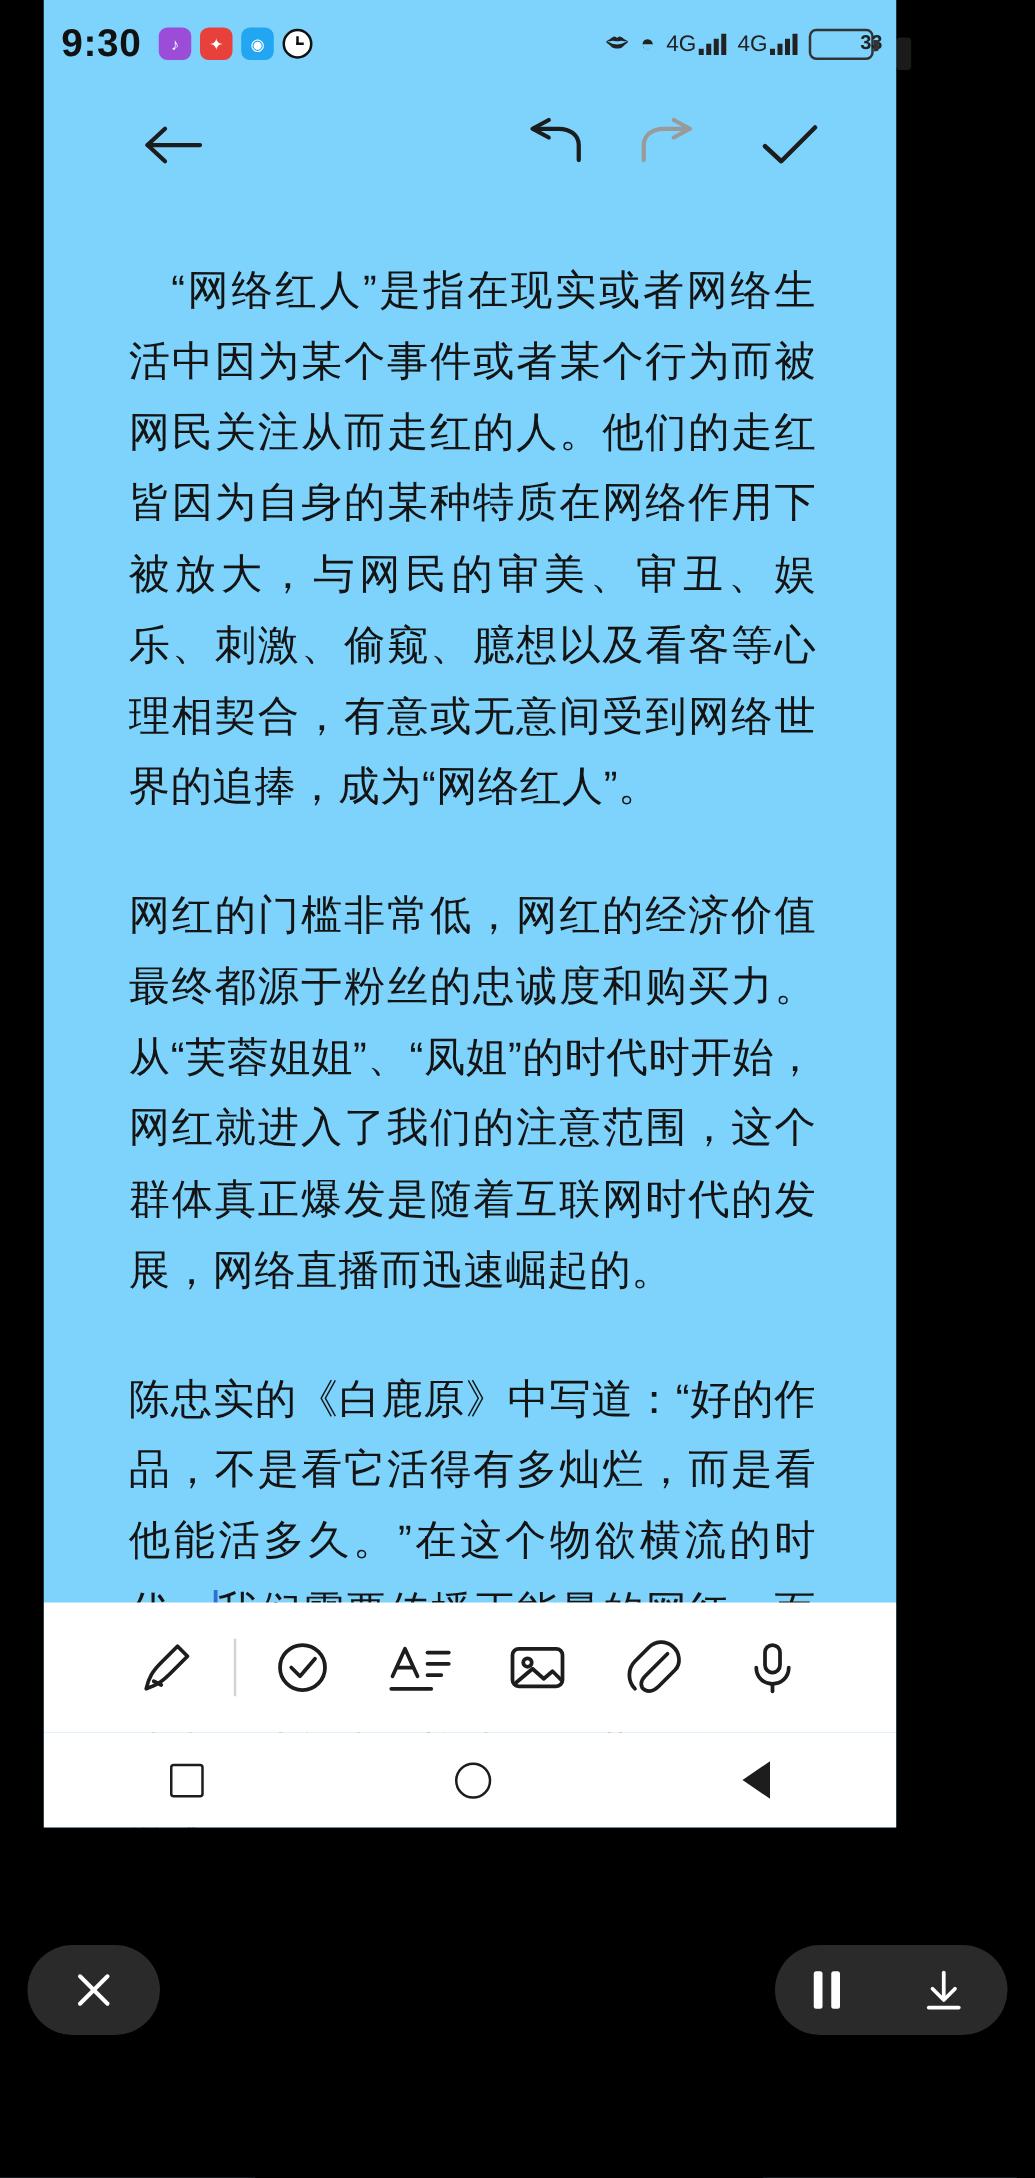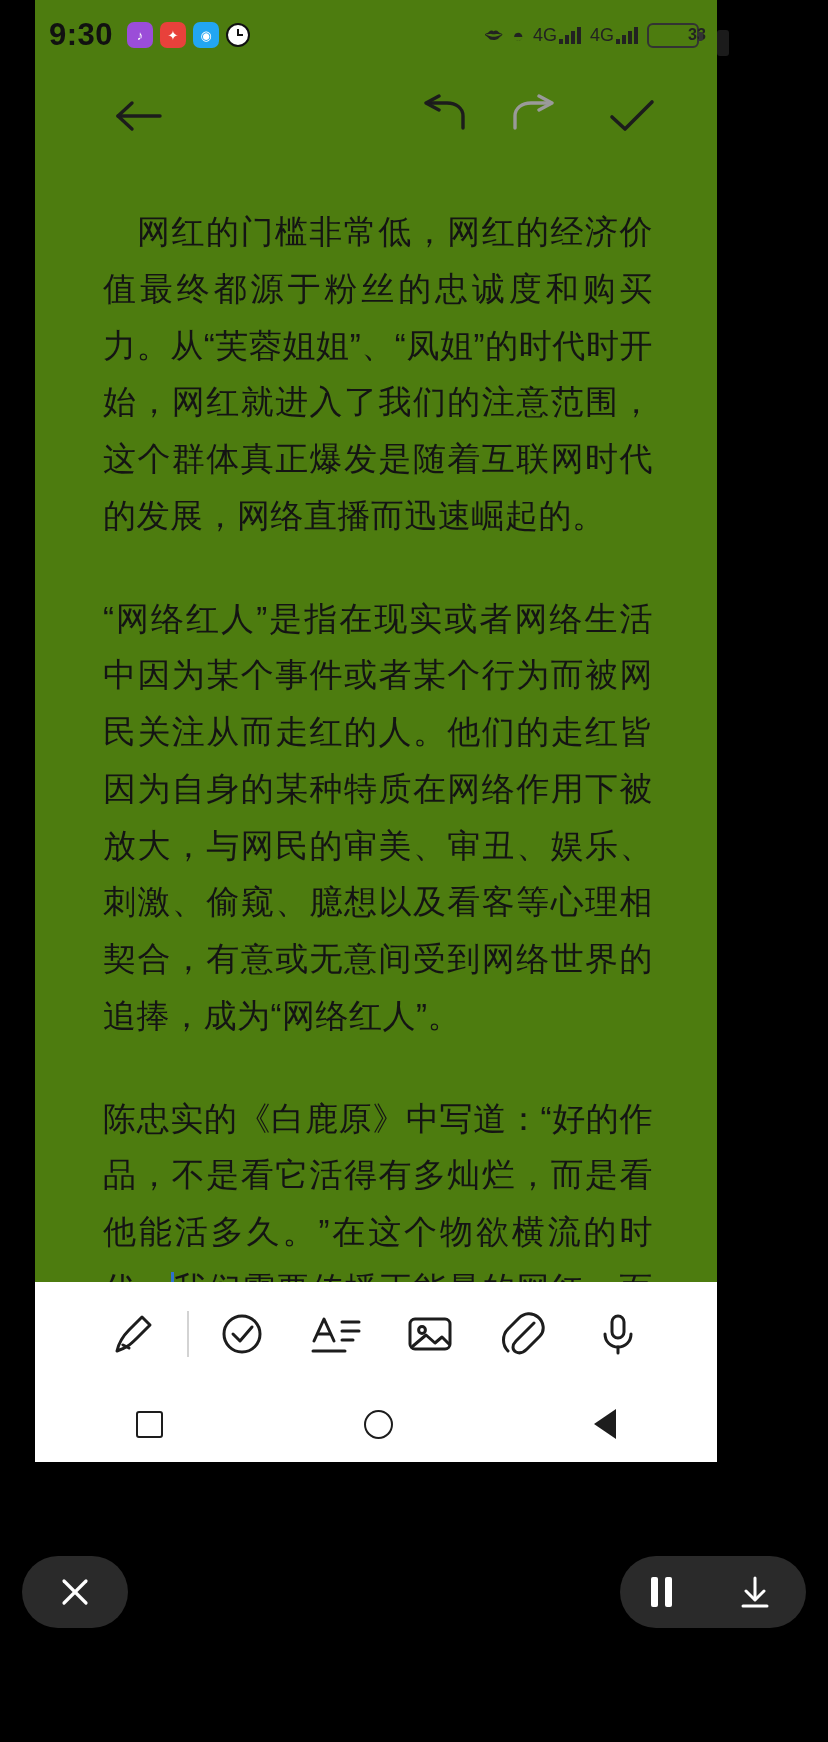--- a/index.html
+++ b/index.html
@@ -11,21 +11,21 @@
   }
   #screen {
     position: relative;
     width: 828px; height: 1742px;
     background: #000;
   }
   
   #phone {
     position: absolute;
     left: 35px; top: 0; width: 682px; height: 1462px;
-    background: #4d7c0f;
+    background: #7dd3fc;
     overflow: hidden;
   }
   
   #statusbar {
     height: 70px;
     display: flex;
     align-items: center;
     padding: 0 18px 0 14px;
     color: #111;
   }
@@ -280,22 +280,22 @@
       </div>
       <div class="tb-spacer" style="flex:0 0 36px"></div>
       <div class="tbtn">
         <svg width="52" height="40" viewBox="0 0 52 40" fill="none" stroke="#1c1c1c" stroke-width="3.6" stroke-linecap="round" stroke-linejoin="round">
           <path d="M6 21 L19 33 L46 6"></path>
         </svg>
       </div>
     </div>
 
     <div id="doc">
+      <p>“网络红人”是指在现实或者网络生活中因为某个事件或者某个行为而被网民关注从而走红的人。他们的走红皆因为自身的某种特质在网络作用下被放大，与网民的审美、审丑、娱乐、刺激、偷窥、臆想以及看客等心理相契合，有意或无意间受到网络世界的追捧，成为“网络红人”。</p>
       <p>网红的门槛非常低，网红的经济价值最终都源于粉丝的忠诚度和购买力。从“芙蓉姐姐”、“凤姐”的时代时开始，网红就进入了我们的注意范围，这个群体真正爆发是随着互联网时代的发展，网络直播而迅速崛起的。</p>
-      <p>“网络红人”是指在现实或者网络生活中因为某个事件或者某个行为而被网民关注从而走红的人。他们的走红皆因为自身的某种特质在网络作用下被放大，与网民的审美、审丑、娱乐、刺激、偷窥、臆想以及看客等心理相契合，有意或无意间受到网络世界的追捧，成为“网络红人”。</p>
       <p><span>陈忠实的《白鹿原》中写道：“好的作品，不是看它活得有多灿烂，而是看他能活多久。”在这个物欲横流的时代，</span><span class="caret"></span><span>我们需要传播正能量的网红，而不是哗众取宠的表演者，筛掉低俗愚昧者，才能真正迎来网络世界“纯净的蓝天”。</span></p>
     </div>
 
     <div id="bottom-bar">
       <div class="bb">
         <svg width="50" height="50" viewBox="0 0 50 50" fill="none" stroke="#1d1d1d" stroke-width="3" stroke-linecap="round" stroke-linejoin="round">
           <path d="M8 42 C10 33 13 28 20 21 L33 8 L41 16 L28 29 C21 36 17 39 8 42 Z"></path>
           <path d="M14 36 L20 39"></path>
         </svg>
       </div>

